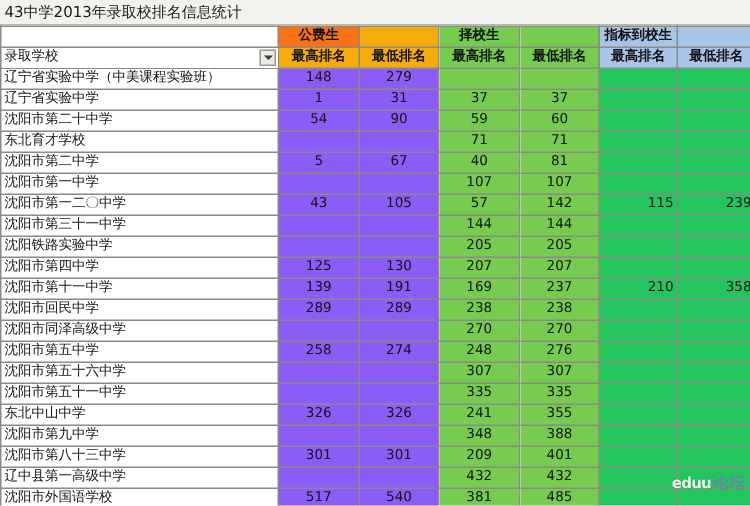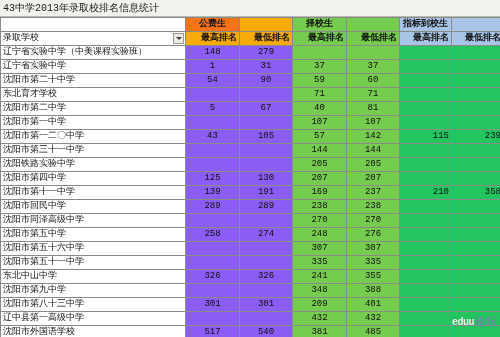--- a/index.html
+++ b/index.html
@@ -6,21 +6,20 @@
   body{
     width:500px;height:337px;
     background:#ffffff;
     font-family:"DejaVu Sans","Liberation Sans",sans-serif;
     overflow:hidden;
   }
   #app{
     width:500px;height:331px;position:relative;
     background:#d8d8d4;
     box-sizing:border-box;
-    font-family:Liberation Mono, monospace;
   }
   
   .titlebar{
     height:17px;
     background:#f1f1ee;
     border-bottom:1px solid #b9b9b4;
     display:flex;align-items:center;
     padding-left:3px;
     box-sizing:border-box;
   }
@@ -58,21 +57,21 @@
   }
   .grp-gf{background:#f97316;border-color:#7a5a05;color:#2a1e00;}
   .grp-gf-blank{background:#f5ab0a;border-color:#7a5a05;}
   .grp-zx{background:#76cc4e;border-color:#3f7a2a;color:#0e2a05;}
   .grp-zx-blank{background:#76cc4e;border-color:#3f7a2a;}
   .grp-zb{background:#a8c4e6;border-color:#4a6b95;color:#0d2240;}
   .grp-zb-blank{background:#a8c4e6;border-color:#4a6b95;}
   .grp-empty{background:#ffffff;border-color:#8a8a86;}
 
   
-  .sub{text-align:right;font-weight:bold;font-size:9px;}
+  .sub{text-align:center;font-weight:bold;font-size:9px;}
   .sub-gf{background:#f5ab0a;border-color:#7a5a05;color:#2a1e00;}
   .sub-zx{background:#76cc4e;border-color:#3f7a2a;color:#0e2a05;}
   .sub-zb{background:#a8c4e6;border-color:#4a6b95;color:#0d2240;}
 
   
   .filtercell{
     background:#ffffff;position:relative;padding-right:14px;
     font-size:9px;color:#111;
   }
   .filter-btn{

